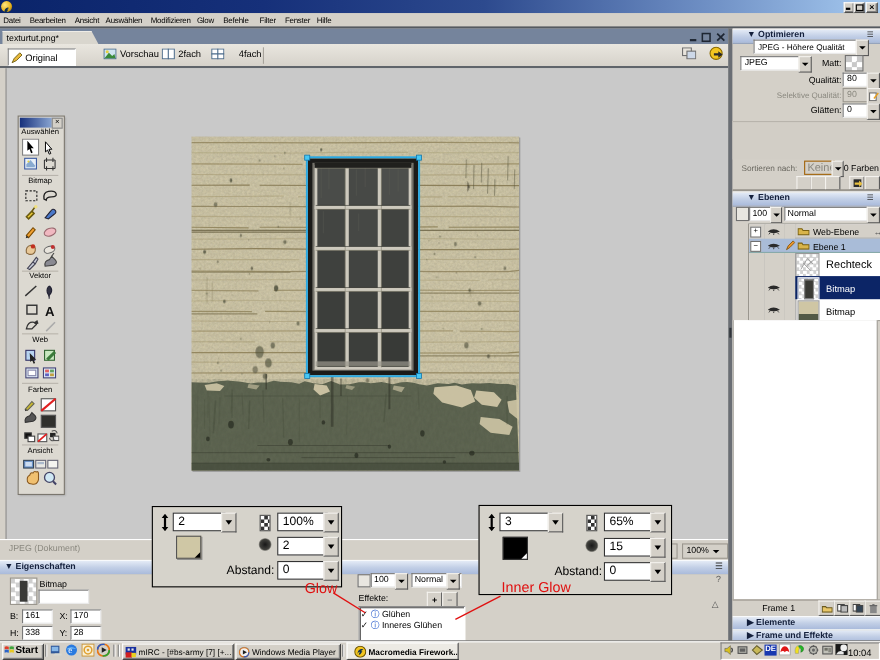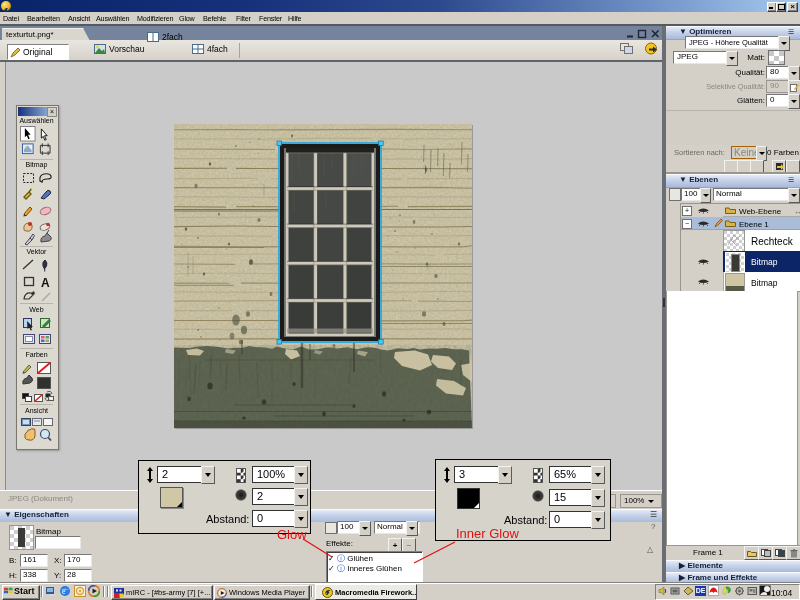--- a/index.html
+++ b/index.html
@@ -60,34 +60,34 @@
   <span style="font-size:8.5px;margin-left:2px">Original</span>
 </div>
 <div class="abs" style="left:94px;top:44px;display:flex;align-items:center">
   <svg width="12" height="10" viewBox="0 0 12 10">
         <rect x="0.5" y="0.5" width="11" height="9" fill="#cfe4f0" stroke="#4a6a8a"></rect>
         <circle cx="3.5" cy="3" r="1.4" fill="#e8d040"></circle>
         <path d="M1 9 L5 4 L8 7 L10 5 L11 9 Z" fill="#3a8a3a"></path>
       </svg>
   <span style="font-size:8.5px;margin-left:3px">Vorschau</span>
 </div>
-<div class="abs" style="left:147px;top:32px;display:flex;align-items:flex-end">
+<div class="abs" style="left:147px;top:44px;display:flex;align-items:flex-end">
   <svg width="12" height="10" viewBox="0 0 12 10">
         <rect x="0.5" y="0.5" width="11" height="9" fill="#fff" stroke="#4a6a8a"></rect>
         <line x1="6" y1="0" x2="6" y2="10" stroke="#4a6a8a"></line>
       </svg>
   <span style="font-size:8.5px;margin-left:3px">2fach</span>
 </div>
 <div class="abs" style="left:192px;top:44px;display:flex;align-items:center">
   <svg width="12" height="10" viewBox="0 0 12 10">
         <rect x="0.5" y="0.5" width="11" height="9" fill="#fff" stroke="#4a6a8a"></rect>
         <line x1="6" y1="0" x2="6" y2="10" stroke="#4a6a8a"></line>
         <line x1="0" y1="5" x2="12" y2="5" stroke="#4a6a8a"></line>
       </svg>
-  <span style="font-size:8.5px;margin-left:3px">4fach</span>
+  <span style="font-size:8.5px;margin-left:13px">4fach</span>
 </div>
 <div class="abs" style="left:239px;top:43px;width:1px;height:15px;background:#a8a49c"></div>
 
 <svg class="abs" style="left:620px;top:43px" width="13" height="11" viewBox="0 0 13 11">
       <rect x="0.5" y="0.5" width="8" height="7" fill="#e8e4dc" stroke="#707070"></rect>
       <rect x="4.5" y="3.5" width="8" height="7" fill="#cdd8e8" stroke="#707070"></rect>
     </svg>
 <svg class="abs" style="left:644px;top:42px" width="16" height="13" viewBox="0 0 16 13">
       <circle cx="7" cy="6.5" r="5.5" fill="#f2c520" stroke="#8a6a00"></circle>
       <path d="M5 6.5 h4 v-2 l4 3 -4 3 v-2 h-4 z" fill="#2a2a2a"></path>

